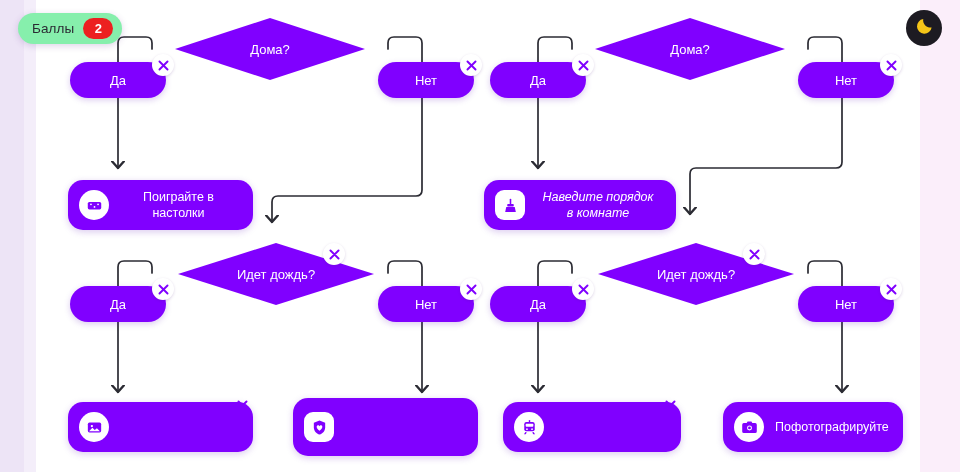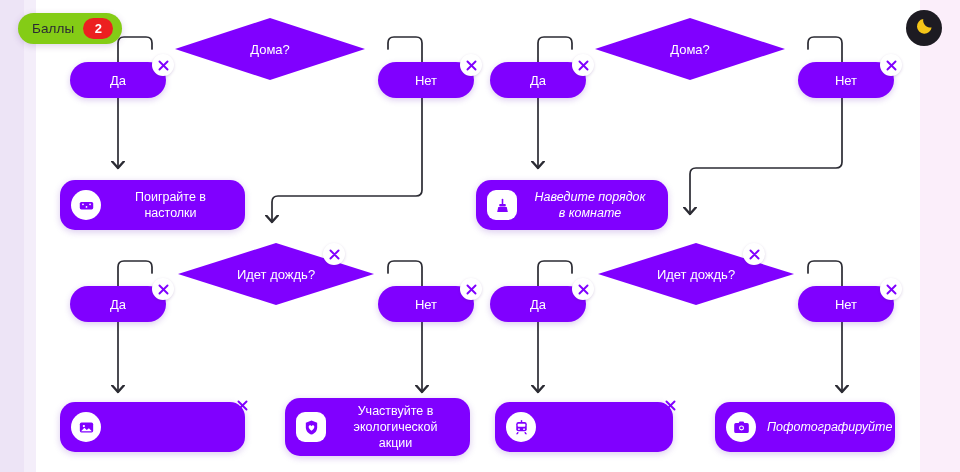--- a/index.html
+++ b/index.html
@@ -42,21 +42,21 @@
     pointer-events: none;
   }
 
   
   .score-badge {
     position: absolute;
     left: 18px; top: 13px;
     display: flex;
     align-items: center;
     gap: 9px;
-    background: #84cc16;
+    background: #86efac;
     border-radius: 16px;
     padding: 5px 9px 5px 14px;
     box-shadow: 0 2px 7px rgba(90, 40, 140, .20);
     z-index: 40;
   }
   .score-label {
     font-size: 13.5px;
     color: #2b2b33;
     letter-spacing: .1px;
     white-space: nowrap;
@@ -119,20 +119,21 @@
 
   
   .action {
     display: flex;
     align-items: center;
     gap: 11px;
     background: #8000ff;
     border-radius: 15px;
     padding: 0 16px 0 11px;
     box-shadow: 0 2px 7px rgba(90, 20, 180, .22);
+    margin-left: 8px;
   }
   .action-label {
     color: #ffffff;
     font-size: 12.5px;
     line-height: 1.28;
     text-align: center;
     flex: 1;
     white-space: pre-line;
   }
 
@@ -375,23 +376,20 @@
         </div>
       </div>
       <div class="node" style="left: 285px; top: 398px; width: 185px; height: 58px;">
         <div class="action" style="width: 100%; height: 100%;">
           <span class="icon-chip">
             <svg width="17" height="17" viewBox="0 0 24 24">
       <path d="M12 2.2l8 3v6.3c0 5-3.4 9.1-8 10.3-4.6-1.2-8-5.3-8-10.3V5.2z" fill="#8000ff"></path>
       <path d="M12 16.6c-2.6-1.6-4-3.6-4-5.6 0-1.4 1-2.3 2-2.3s1.7.8 2 1.6c.3-.8 1-1.6 2-1.6s2 .9 2 2.3c0 2-1.4 4-4 5.6z" fill="#fff"></path>
             </svg>
           </span>
-          <span class="action-label">Участвуйте в
-экологической
-акции</span>
         </div>
       </div>
       <div class="node" style="left: 495px; top: 402px; width: 178px; height: 50px;">
         <div class="action" style="width: 100%; height: 100%;">
           <span class="icon-chip round">
             <svg width="17" height="17" viewBox="0 0 24 24" fill="#8000ff">
       <path d="M11 1.6h2v3h-2z"></path>
       <rect x="4.6" y="4.4" width="14.8" height="13" rx="3"></rect>
       <rect x="6.6" y="6.6" width="10.8" height="4.4" rx="1" fill="#fff"></rect>
       <circle cx="8.4" cy="14.3" r="1.2" fill="#fff"></circle>
@@ -400,21 +398,21 @@
             </svg>
           </span>
         </div>
         <div class="close-badge bare" style="right: -8px; top: -8px;">
           <svg width="11" height="11" viewBox="0 0 12 12">
     <path d="M1.6 1.6 L10.4 10.4 M10.4 1.6 L1.6 10.4" stroke="#8000ff" stroke-width="2.1" stroke-linecap="round"></path>
           </svg>
         </div>
       </div>
       <div class="node" style="left: 715px; top: 402px; width: 180px; height: 50px;">
-        <div class="action" style="width: 100%; height: 100%; font-style: italic;">
+        <div class="action" style="width: 100%; height: 100%;">
           <span class="icon-chip round">
             <svg width="17" height="17" viewBox="0 0 24 24">
       <path d="M9.3 3.6h5.4l1.3 2.1H20a2.3 2.3 0 0 1 2.3 2.3v9.5A2.3 2.3 0 0 1 20 19.8H4A2.3 2.3 0 0 1 1.7 17.5V8A2.3 2.3 0 0 1 4 5.7h4z" fill="#8000ff"></path>
       <circle cx="12" cy="12.6" r="3.5" fill="#fff"></circle>
       <circle cx="12" cy="12.6" r="2" fill="#8000ff"></circle>
             </svg>
           </span>
           <span class="action-label">Пофотографируйте</span>
         </div>
       </div>

